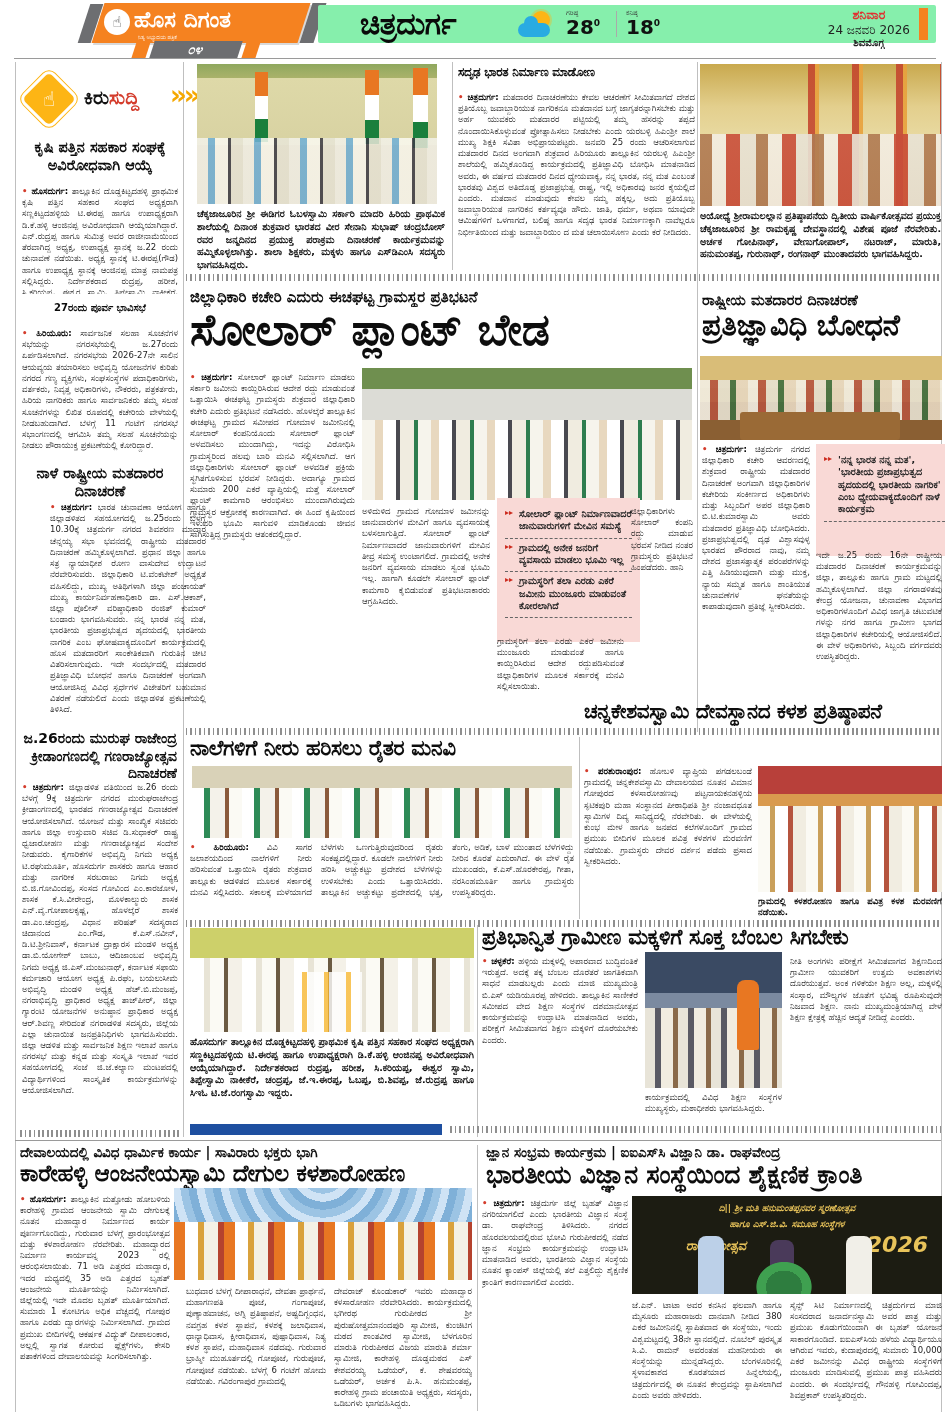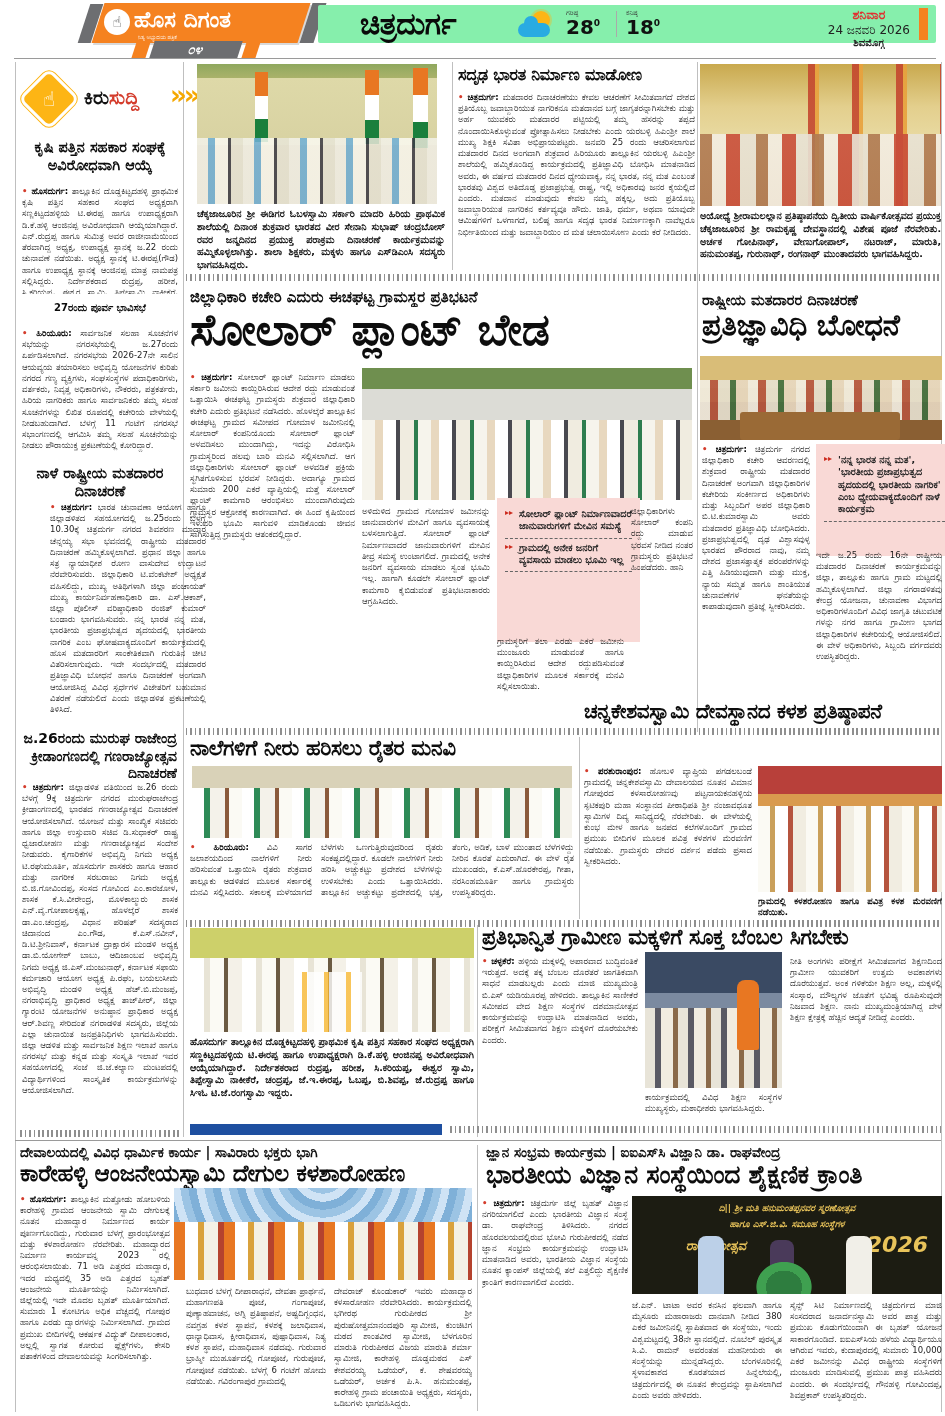--- a/index.html
+++ b/index.html
@@ -147,21 +147,21 @@
   <div class="abs photo" style="left:197px;top:64px;width:240px;height:140px;
        background:linear-gradient(180deg,#8fa85e 0%,#aab26a 10%,#ded9a8 10%,#d8d2a2 58%,#cbb98c 58%,#c2ad80 100%);">
     <div class="abs" style="left:58px;top:8px;width:13px;height:70px;background:linear-gradient(180deg,#e87722 0 34%,#ffffff 34% 67%,#1a7f3c 67% 100%);"></div>
     <div class="abs" style="left:168px;top:6px;width:14px;height:74px;background:linear-gradient(180deg,#e87722 0 34%,#ffffff 34% 67%,#1a7f3c 67% 100%);"></div>
     <div class="abs" style="left:216px;top:4px;width:15px;height:80px;background:linear-gradient(180deg,#e87722 0 34%,#ffffff 34% 67%,#1a7f3c 67% 100%);"></div>
     <div class="abs" style="left:0;top:74px;width:100%;height:66px;opacity:.85;
          background:repeating-linear-gradient(90deg,#f3f2ea 0 11px,#6fb0d8 11px 18px,#fbfaf2 18px 31px,#3b3b46 31px 34px,#e8e6d8 34px 46px);"></div>
   </div>
   <div class="abs cap" style="left:197px;top:208px;width:248px;height:62px;">ಚೆಕ್ಕಜಾಜೂರಿನ ಶ್ರೀ ಈಡಿಗರ ಓಬಳಸ್ವಾಮಿ ಸರ್ಕಾರಿ ಮಾದರಿ ಹಿರಿಯ ಪ್ರಾಥಮಿಕ ಶಾಲೆಯಲ್ಲಿ ದಿನಾಂಕ ಶುಕ್ರವಾರ ಭಾರತದ ವೀರ ಸೇನಾನಿ ಸುಭಾಷ್ ಚಂದ್ರಬೋಸ್ ರವರ ಜನ್ಮದಿನದ ಪ್ರಯುಕ್ತ ಪರಾಕ್ರಮ ದಿನಾಚರಣೆ ಕಾರ್ಯಕ್ರಮವನ್ನು ಹಮ್ಮಿಕೊಳ್ಳಲಾಗಿತ್ತು. ಶಾಲಾ ಶಿಕ್ಷಕರು, ಮಕ್ಕಳು ಹಾಗೂ ಎಸ್‌ಡಿಎಂಸಿ ಸದಸ್ಯರು ಭಾಗವಹಿಸಿದ್ದರು.</div>
 
-  <div class="abs hl" style="left:458px;top:66px;width:236px;height:22px;font-size:16px;overflow:hidden;">ಸದೃಢ ಭಾರತ ನಿರ್ಮಾಣ ಮಾಡೋಣ</div>
+  <div class="abs hl" style="left:458px;top:66px;width:236px;height:22px;font-size:12px;overflow:hidden;">ಸದೃಢ ಭಾರತ ನಿರ್ಮಾಣ ಮಾಡೋಣ</div>
   <div class="abs body-txt" style="left:458px;top:92px;width:237px;height:178px;">
     <span class="dl">ಚಿತ್ರದುರ್ಗ:</span>
     <span>ಮತದಾರರ ದಿನಾಚರಣೆಯು ಕೇವಲ ಆಚರಣೆಗೆ ಸೀಮಿತವಾಗದೆ ದೇಶದ ಪ್ರತಿಯೊಬ್ಬ ಜವಾಬ್ದಾರಿಯುತ ನಾಗರಿಕನೂ ಮತದಾನದ ಬಗ್ಗೆ ಜಾಗೃತರನ್ನಾಗಿಸಬೇಕು ಮತ್ತು ಅರ್ಹ ಯುವಕರು ಮತದಾರರ ಪಟ್ಟಿಯಲ್ಲಿ ತಮ್ಮ ಹೆಸರನ್ನು ತಪ್ಪದೆ ನೊಂದಾಯಿಸಿಕೊಳ್ಳುವಂತೆ ಪ್ರೋತ್ಸಾಹಿಸಲು ನೀಡಬೇಕು ಎಂದು ಯರಬಳ್ಳಿ ಹಿಎಂಶ್ರೀ ಶಾಲೆ ಮುಖ್ಯ ಶಿಕ್ಷಕಿ ಸವಿತಾ ಅಭಿಪ್ರಾಯಪಟ್ಟರು. ಜನವರಿ 25 ರಂದು ಆಚರಿಸಲಾಗುವ ಮತದಾರರ ದಿನದ ಅಂಗವಾಗಿ ಶುಕ್ರವಾರ ಹಿರಿಯೂರು ತಾಲ್ಲೂಕಿನ ಯರಬಳ್ಳಿ ಹಿಎಂಶ್ರೀ ಶಾಲೆಯಲ್ಲಿ ಹಮ್ಮಿಕೊಂಡಿದ್ದ ಕಾರ್ಯಕ್ರಮದಲ್ಲಿ ಪ್ರತಿಜ್ಞಾವಿಧಿ ಬೋಧಿಸಿ ಮಾತನಾಡಿದ ಅವರು, ಈ ವರ್ಷದ ಮತದಾರರ ದಿನದ ಧ್ಯೇಯವಾಕ್ಯ, ನನ್ನ ಭಾರತ, ನನ್ನ ಮತ ಎಂಬಂತೆ ಭಾರತವು ವಿಶ್ವದ ಅತಿದೊಡ್ಡ ಪ್ರಜಾಪ್ರಭುತ್ವ ರಾಷ್ಟ್ರ, ಇಲ್ಲಿ ಅಧಿಕಾರವು ಜನರ ಕೈಯಲ್ಲಿದೆ ಎಂದರು. ಮತದಾನ ಮಾಡುವುದು ಕೇವಲ ನಮ್ಮ ಹಕ್ಕಲ್ಲ, ಅದು ಪ್ರತಿಯೊಬ್ಬ ಜವಾಬ್ದಾರಿಯುತ ನಾಗರಿಕನ ಕರ್ತವ್ಯವೂ ಹೌದು. ಜಾತಿ, ಧರ್ಮ, ಅಥವಾ ಯಾವುದೇ ಆಮಿಷಗಳಿಗೆ ಒಳಗಾಗದೆ, ಬಲಿಷ್ಠ ಹಾಗೂ ಸದೃಢ ಭಾರತ ನಿರ್ಮಾಣಕ್ಕಾಗಿ ನಾವೆಲ್ಲರೂ ನಿರ್ಭೀತಿಯಿಂದ ಮತ್ತು ಜವಾಬ್ದಾರಿಯಿಂ ದ ಮತ ಚಲಾಯಿಸೋಣ ಎಂದು ಕರೆ ನೀಡಿದರು.</span>
   </div>
 
   <div class="abs photo" style="left:700px;top:64px;width:241px;height:142px;
        background:linear-gradient(180deg,#c9a94e 0%,#e3cf8d 30%,#e9dba4 55%,#caa36a 100%);">
     <div class="abs" style="left:90px;top:0;width:151px;height:100%;opacity:.9;
          background:repeating-linear-gradient(90deg,transparent 0 18px,#c4472e 18px 25px,#e8a13c 25px 29px,transparent 29px 44px);"></div>
     <div class="abs" style="left:0;top:70px;width:100%;height:72px;opacity:.9;
@@ -185,20 +185,21 @@
          background:repeating-linear-gradient(90deg,#f6f4ec 0 13px,#e8d8bf 13px 21px,#ffffff 21px 34px,#494950 34px 38px,#f0ece0 38px 52px,#2e7d4f 52px 56px);"></div>
   </div>
 
   <div class="abs body-txt" style="left:362px;top:506px;width:128px;height:220px;">
     <span>ಅಳಿದುಳಿದ ಗ್ರಾಮದ ಗೋಮಾಳ ಜಮೀನನ್ನು ಜಾನುವಾರುಗಳ ಮೇವಿಗೆ ಹಾಗೂ ವ್ಯವಸಾಯಕ್ಕೆ ಬಳಸಲಾಗುತ್ತಿದೆ. ಸೋಲಾರ್ ಪ್ಲಾಂಟ್ ನಿರ್ಮಾಣವಾದರೆ ಜಾನುವಾರುಗಳಿಗೆ ಮೇವಿನ ತೀವ್ರ ಸಮಸ್ಯೆ ಉಂಟಾಗಲಿದೆ. ಗ್ರಾಮದಲ್ಲಿ ಅನೇಕ ಜನರಿಗೆ ವ್ಯವಸಾಯ ಮಾಡಲು ಸ್ವಂತ ಭೂಮಿ ಇಲ್ಲ. ಹಾಗಾಗಿ ಕೂಡಲೇ ಸೋಲಾರ್ ಪ್ಲಾಂಟ್ ಕಾಮಗಾರಿ ಕೈಬಿಡುವಂತೆ ಪ್ರತಿಭಟನಾಕಾರರು ಆಗ್ರಹಿಸಿದರು.</span>
   </div>
 
   <div class="abs pinkbox" style="left:497px;top:498px;width:127px;height:130px;">
     <div class="pb-item">ಸೋಲಾರ್ ಪ್ಲಾಂಟ್ ನಿರ್ಮಾಣವಾದರೆ ಜಾನುವಾರುಗಳಿಗೆ ಮೇವಿನ ಸಮಸ್ಯೆ</div>
     <div class="pb-item">ಗ್ರಾಮದಲ್ಲಿ ಅನೇಕ ಜನರಿಗೆ ವ್ಯವಸಾಯ ಮಾಡಲು ಭೂಮಿ ಇಲ್ಲ</div>
+    <div class="pb-item">ಗ್ರಾಮಸ್ಥರಿಗೆ ತಲಾ ಎರಡು ಎಕರೆ ಜಮೀನು ಮುಂಜೂರು ಮಾಡುವಂತೆ ಕೋರಲಾಗಿದೆ</div>
   </div>
   <div class="abs body-txt" style="left:497px;top:636px;width:127px;height:90px;">
     <span>ಗ್ರಾಮಸ್ಥರಿಗೆ ತಲಾ ಎರಡು ಎಕರೆ ಜಮೀನು ಮುಂಜೂರು ಮಾಡುವಂತೆ ಹಾಗೂ ಕಾಯ್ದಿರಿಸಿರುವ ಆದೇಶ ರದ್ದುಪಡಿಸುವಂತೆ ಜಿಲ್ಲಾಧಿಕಾರಿಗಳ ಮೂಲಕ ಸರ್ಕಾರಕ್ಕೆ ಮನವಿ ಸಲ್ಲಿಸಲಾಯಿತು.</span>
   </div>
 
   <div class="abs body-txt" style="left:631px;top:506px;width:62px;height:220px;">
     <span>ಜಿಲ್ಲಾಧಿಕಾರಿಗಳು ಸೋಲಾರ್ ಕಂಪನಿ ರದ್ದು ಮಾಡುವ ಭರವಸೆ ನೀಡಿದ ನಂತರ ಗ್ರಾಮಸ್ಥರು ಪ್ರತಿಭಟನೆ ಹಿಂಪಡೆದರು. ಹಾನಿ</span>
   </div>
 
   <div class="abs kicker" style="left:702px;top:292px;width:240px;height:18px;font-size:14.5px;overflow:hidden;">ರಾಷ್ಟ್ರೀಯ ಮತದಾರರ ದಿನಾಚರಣೆ</div>

